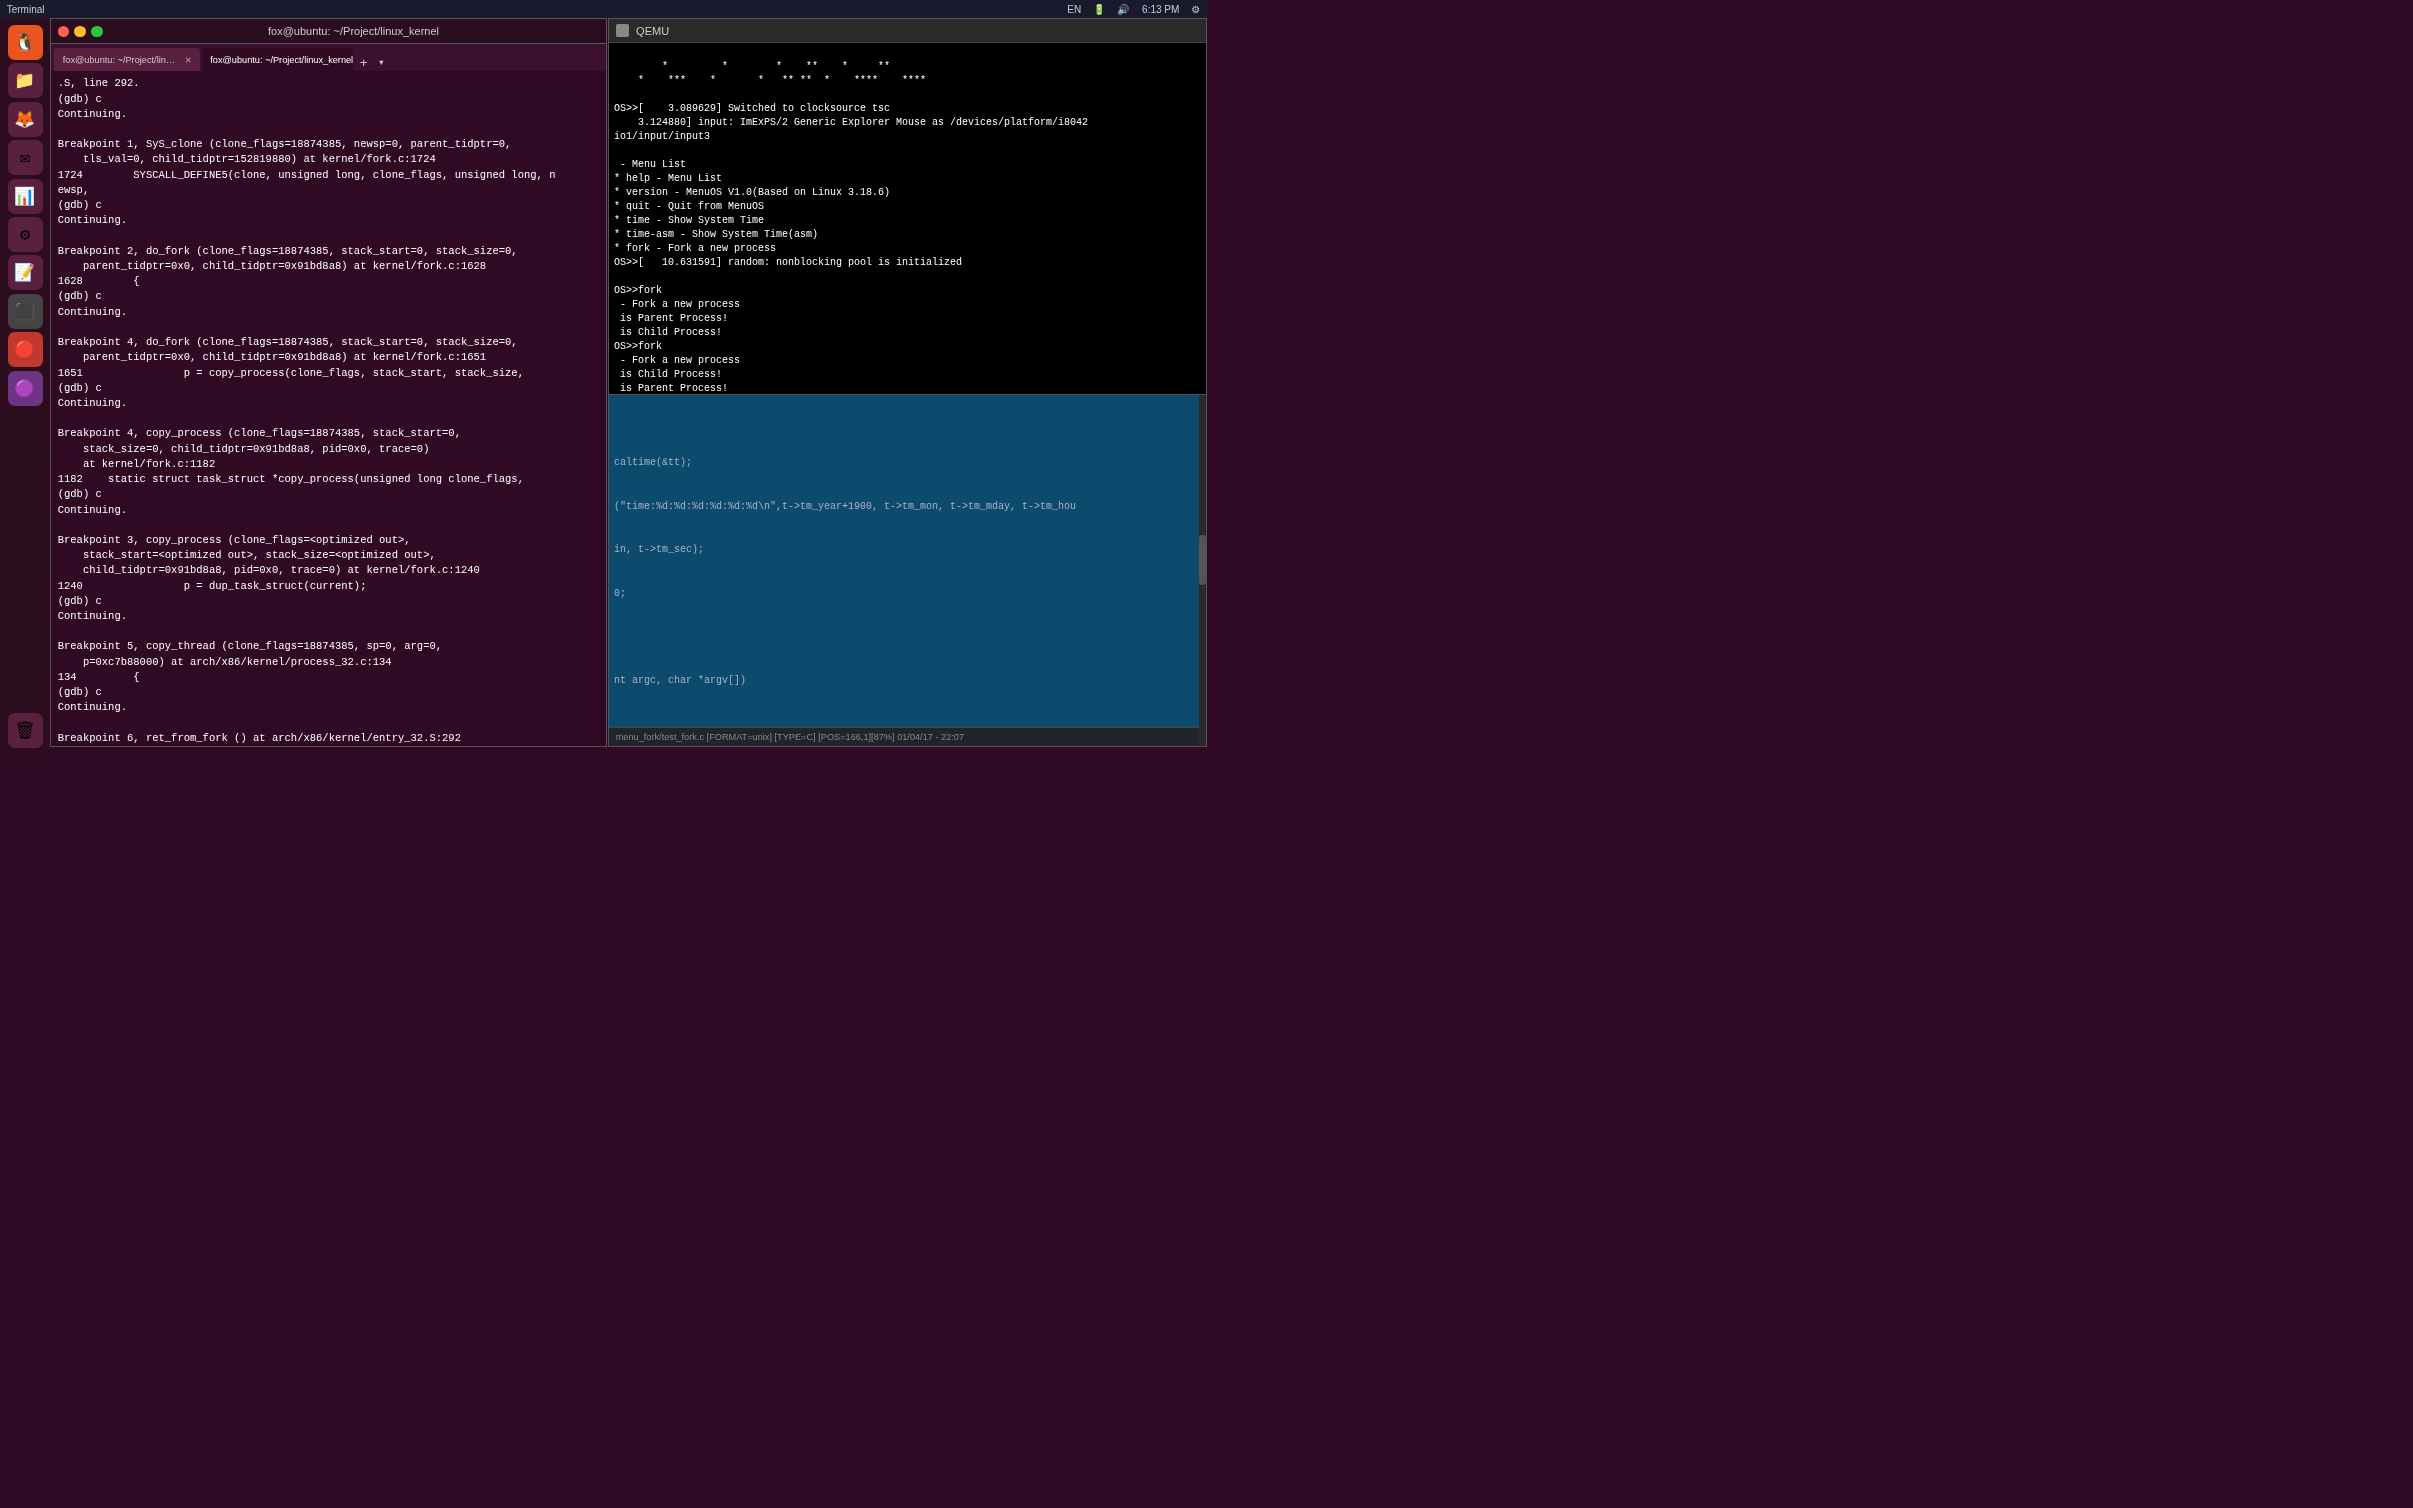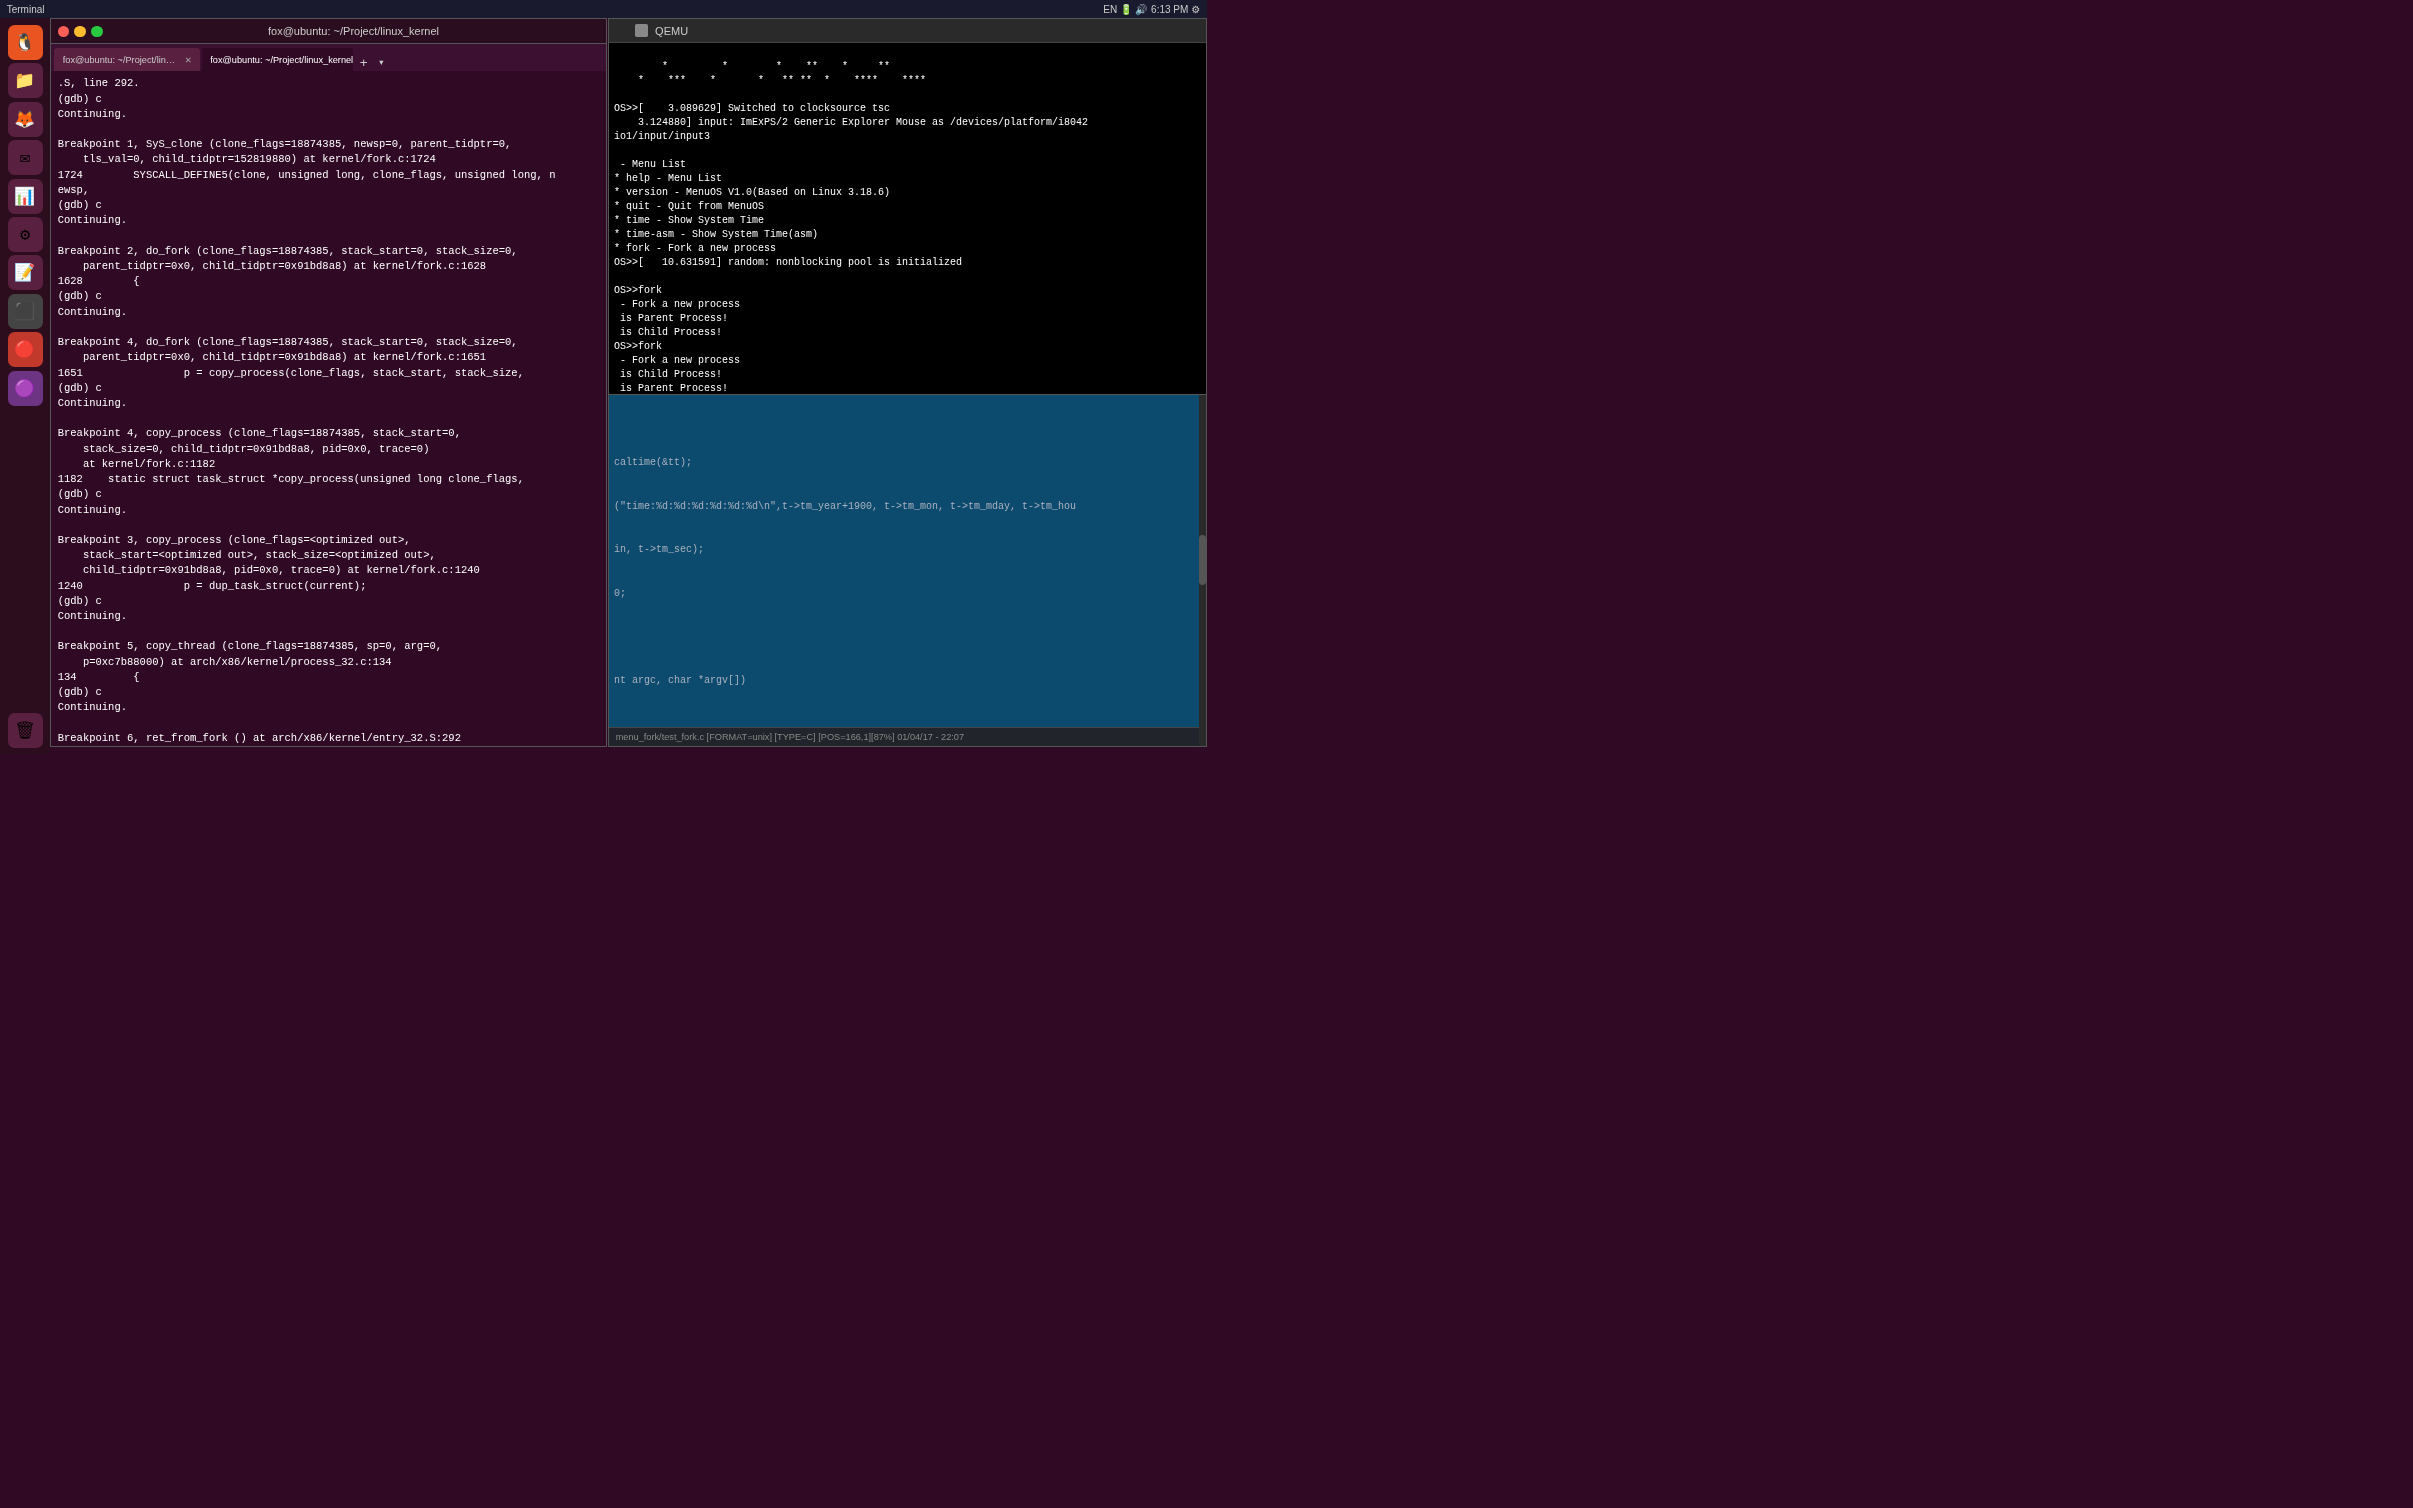--- a/index.html
+++ b/index.html
@@ -20,21 +20,21 @@
       background: #1a1a2e;
       display: flex;
       align-items: center;
       justify-content: space-between;
       padding: 0 6.7px;
       color: #ccc;
       font-size: 10px;
       font-family: sans-serif;
     }
     .system-bar-left { display: flex; align-items: center; gap: 6.7px; }
-    .system-bar-right { display: flex; align-items: center; gap: 3px; }
+    .system-bar-right { display: flex; align-items: center; gap: 12px; }
 
     
     .terminal-window {
       position: absolute;
       top: 18.4px;
       left: 50px;
       width: 557px;
       height: 729px;
       background: #300a24;
       border: 0.8px solid #555;
@@ -135,21 +135,21 @@
       background: #1e1e1e;
       border: 0.8px solid #555;
       display: flex;
       flex-direction: column;
     }
     .qemu-titlebar {
       height: 23.5px;
       background: #2a2a2a;
       display: flex;
       align-items: center;
-      padding: 0 26px;
+      padding: 0 7px;
       gap: 6.7px;
       border-bottom: 0.8px solid #444;
     }
     .qemu-title {
       color: #ccc;
       font-family: sans-serif;
       font-size: 11px;
     }
     .qemu-icon {
       width: 13.4px; height: 13.4px;

